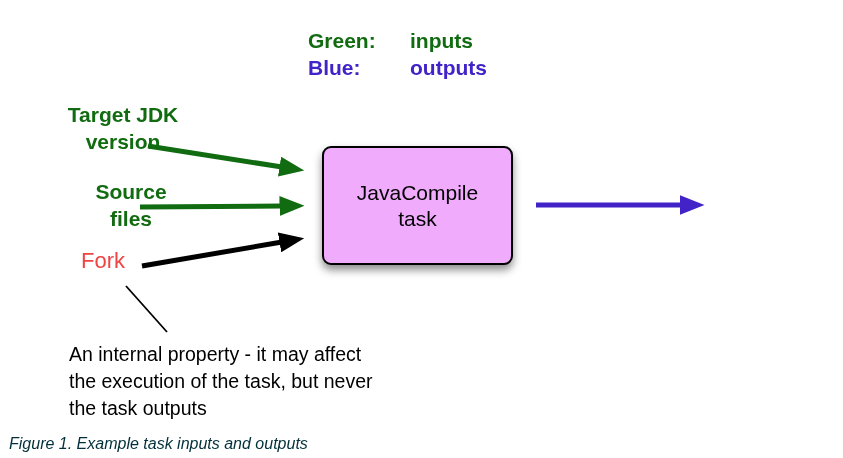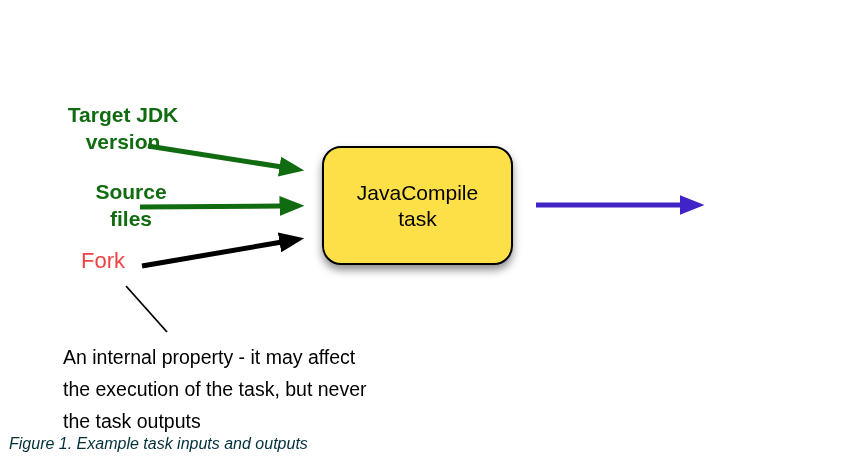--- a/index.html
+++ b/index.html
@@ -64,23 +64,23 @@
     left: 81px; top: 248px;
     font-size: 22px;
     font-weight: 400;
     color: #ef4444;
   }
 
   .task-box {
     position: absolute;
     left: 322px; top: 146px;
     width: 191px; height: 119px;
-    background: #fde047;
+    background: #f0abfc;
     border: 2.5px solid #000000;
-    border-radius: 19px;
+    border-radius: 9px;
     box-shadow: 0 5px 8px rgba(0,0,0,0.45);
     display: flex;
     align-items: center;
     justify-content: center;
     text-align: center;
     font-size: 21px;
     line-height: 26px;
     color: #000000;
     white-space: pre-line;
   }
@@ -88,23 +88,23 @@
   .label-class-files {
     position: absolute;
     left: 722px; top: 191px;
     font-size: 21px;
     font-weight: bold;
     color: var(--output-blue);
   }
 
   .annotation {
     position: absolute;
-    left: 63px; top: 341px;
+    left: 69px; top: 341px;
     font-size: 19.5px;
-    line-height: 32px;
+    line-height: 27px;
     color: #000000;
     white-space: pre-line;
   }
 
   .caption {
     position: absolute;
     left: 9px; top: 435px;
     font-size: 16px;
     font-style: italic;
     color: var(--caption-color);
@@ -127,20 +127,26 @@
         <path d="M0,0 L10,4 L0,8 z"></path>
       </marker>
     </defs>
     <line class="arrow green" x1="148" y1="146" x2="282" y2="167" marker-end="url(#head-green)"></line>
     <line class="arrow green" x1="140" y1="207" x2="282" y2="206" marker-end="url(#head-green)"></line>
     <line class="arrow black" x1="142" y1="266" x2="282" y2="242" marker-end="url(#head-black)"></line>
     <line class="arrow blue" x1="536" y1="205" x2="682" y2="205" marker-end="url(#head-blue)"></line>
     <line class="thin-line" x1="126" y1="286" x2="167" y2="332"></line>
   </svg>
 
+  <div class="legend">
+    <span class="green-text">Green:</span>
+    <span class="green-text">inputs</span>
+    <span class="blue-text">Blue:</span>
+    <span class="blue-text">outputs</span>
+  </div>
 
   <div class="node-label label-target-jdk">Target JDK
 version</div>
 
   <div class="node-label label-source">Source
 files</div>
 
   <div class="label-fork">Fork</div>
 
   <div class="task-box">JavaCompile

